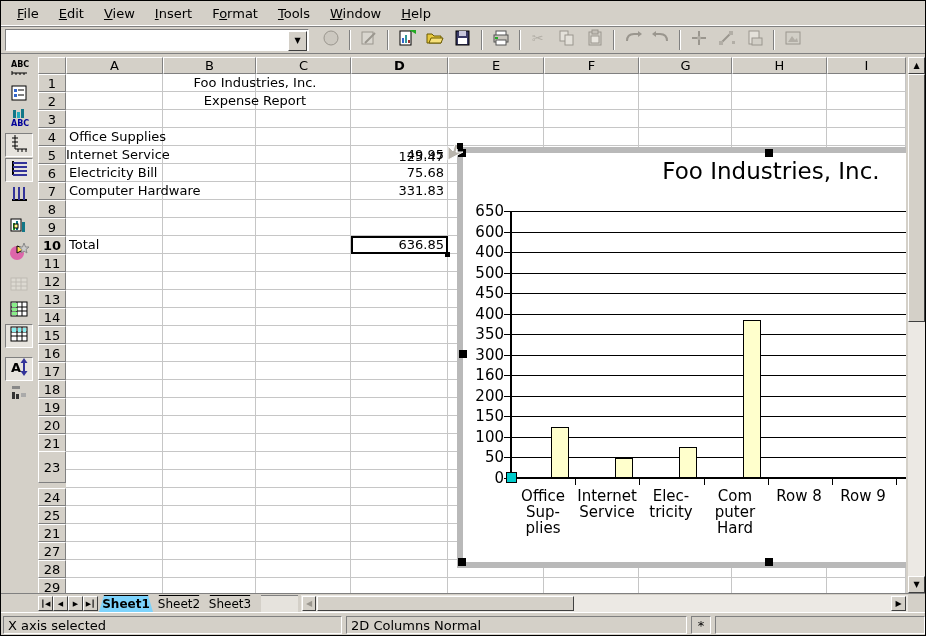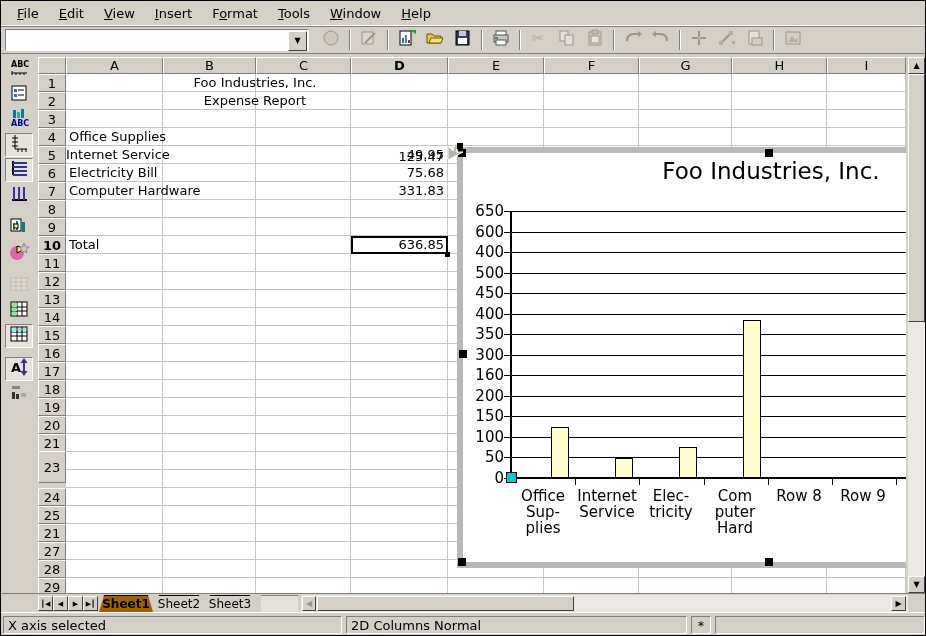--- a/index.html
+++ b/index.html
@@ -47,21 +47,21 @@
   .cxlab{position:absolute;width:62px;text-align:center;font-size:15px;color:#000;line-height:16px;transform:translateX(-50%);}
   .cbar{position:absolute;background:#ffffcc;border:1px solid #000;box-sizing:border-box;}
   .handle{position:absolute;width:8px;height:8px;background:#000;}
   .axis-handle{position:absolute;width:11px;height:11px;background:#0cc;border:1px solid #000;box-sizing:border-box;}
   
   .tabbar{position:absolute;left:0;top:592px;width:926px;height:19px;background:#d4d0c8;border-top:1px solid #808080;box-sizing:border-box;}
   .navbtn{position:absolute;top:2px;width:15px;height:15px;background:#d4d0c8;border-top:1px solid #fff;border-left:1px solid #fff;
           border-right:1px solid #404040;border-bottom:1px solid #404040;font-size:7px;text-align:center;line-height:14px;color:#000;box-sizing:border-box;}
   .tab{position:absolute;top:1px;height:16px;font-size:12px;line-height:16px;text-align:center;color:#000;
        background:#d4d0c8;clip-path:polygon(5px 0,calc(100% - 5px) 0,100% 100%,0 100%);border-top:1px solid #000;}
-  .tab.active{background:#a16207;font-weight:bold;z-index:2;}
+  .tab.active{background:#7dd3fc;font-weight:bold;z-index:2;}
   .hsb-track,.vsb-track{position:absolute;background:#ece9e4;}
   .sb-btn{position:absolute;background:#d4d0c8;border-top:1px solid #fff;border-left:1px solid #fff;
           border-right:1px solid #404040;border-bottom:1px solid #404040;box-sizing:border-box;
           font-size:8px;color:#000;text-align:center;}
   .sb-thumb{position:absolute;background:#d4d0c8;border-top:1px solid #fff;border-left:1px solid #fff;
             border-right:1px solid #404040;border-bottom:1px solid #404040;box-sizing:border-box;}
   
   .statusbar{position:absolute;left:0;top:611px;width:926px;height:25px;background:#d4d0c8;border-top:1px solid #fff;box-sizing:border-box;}
   .spanel{position:absolute;top:3px;height:18px;border-top:1px solid #808080;border-left:1px solid #808080;
           border-bottom:1px solid #fff;border-right:1px solid #fff;font-size:13px;line-height:18px;

